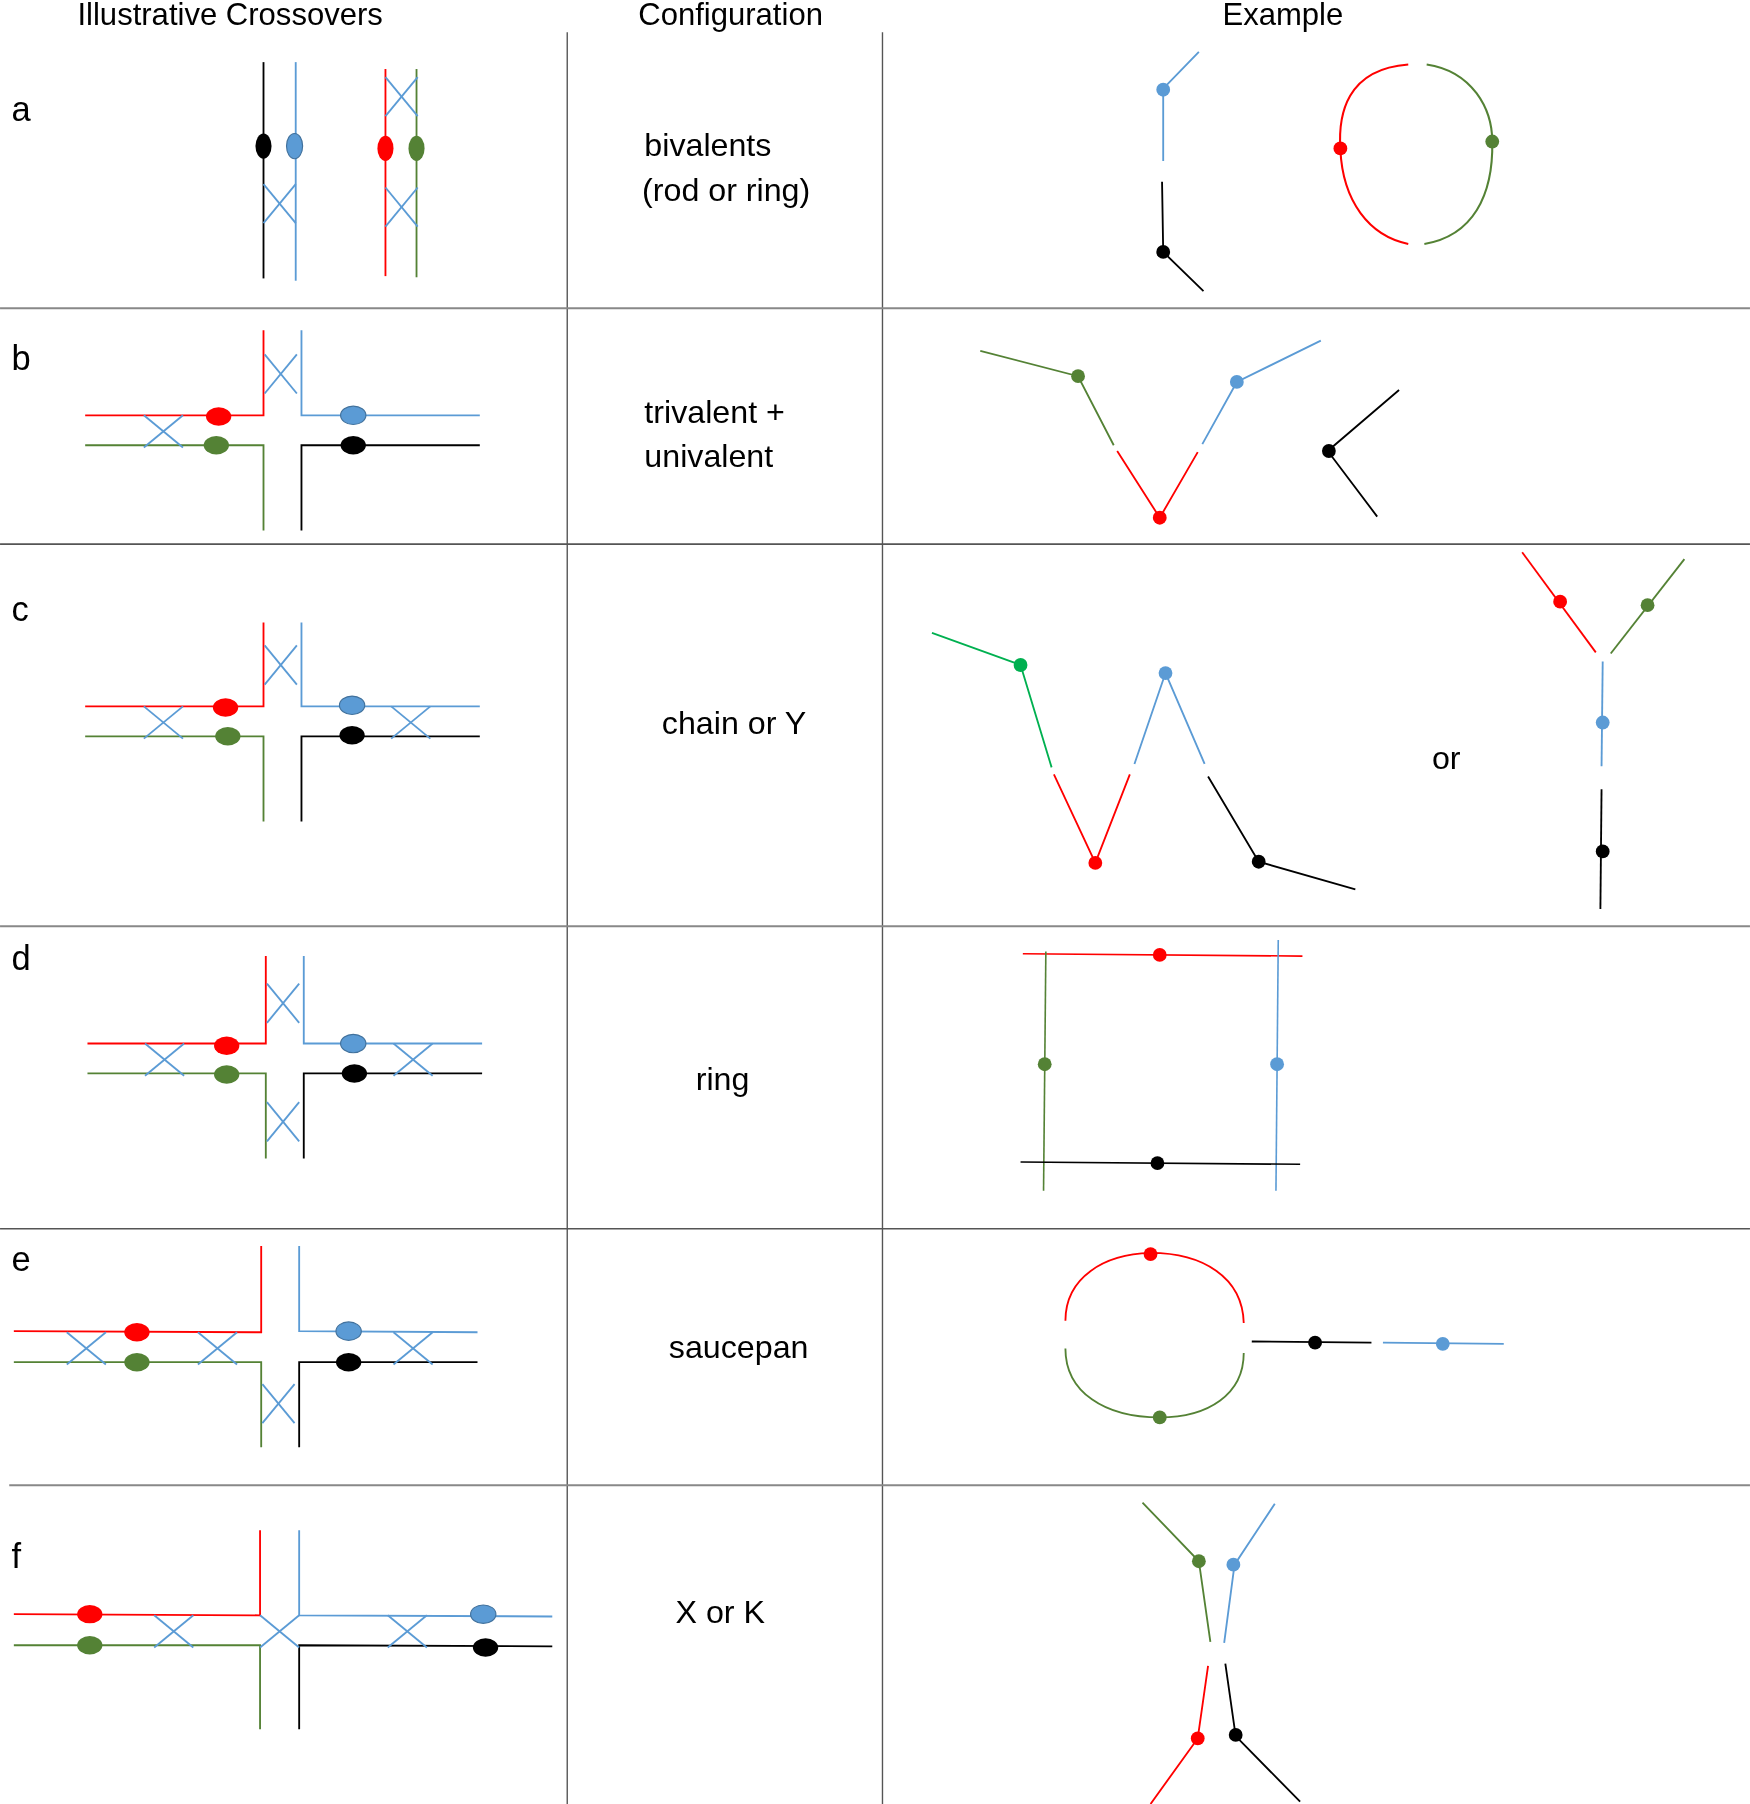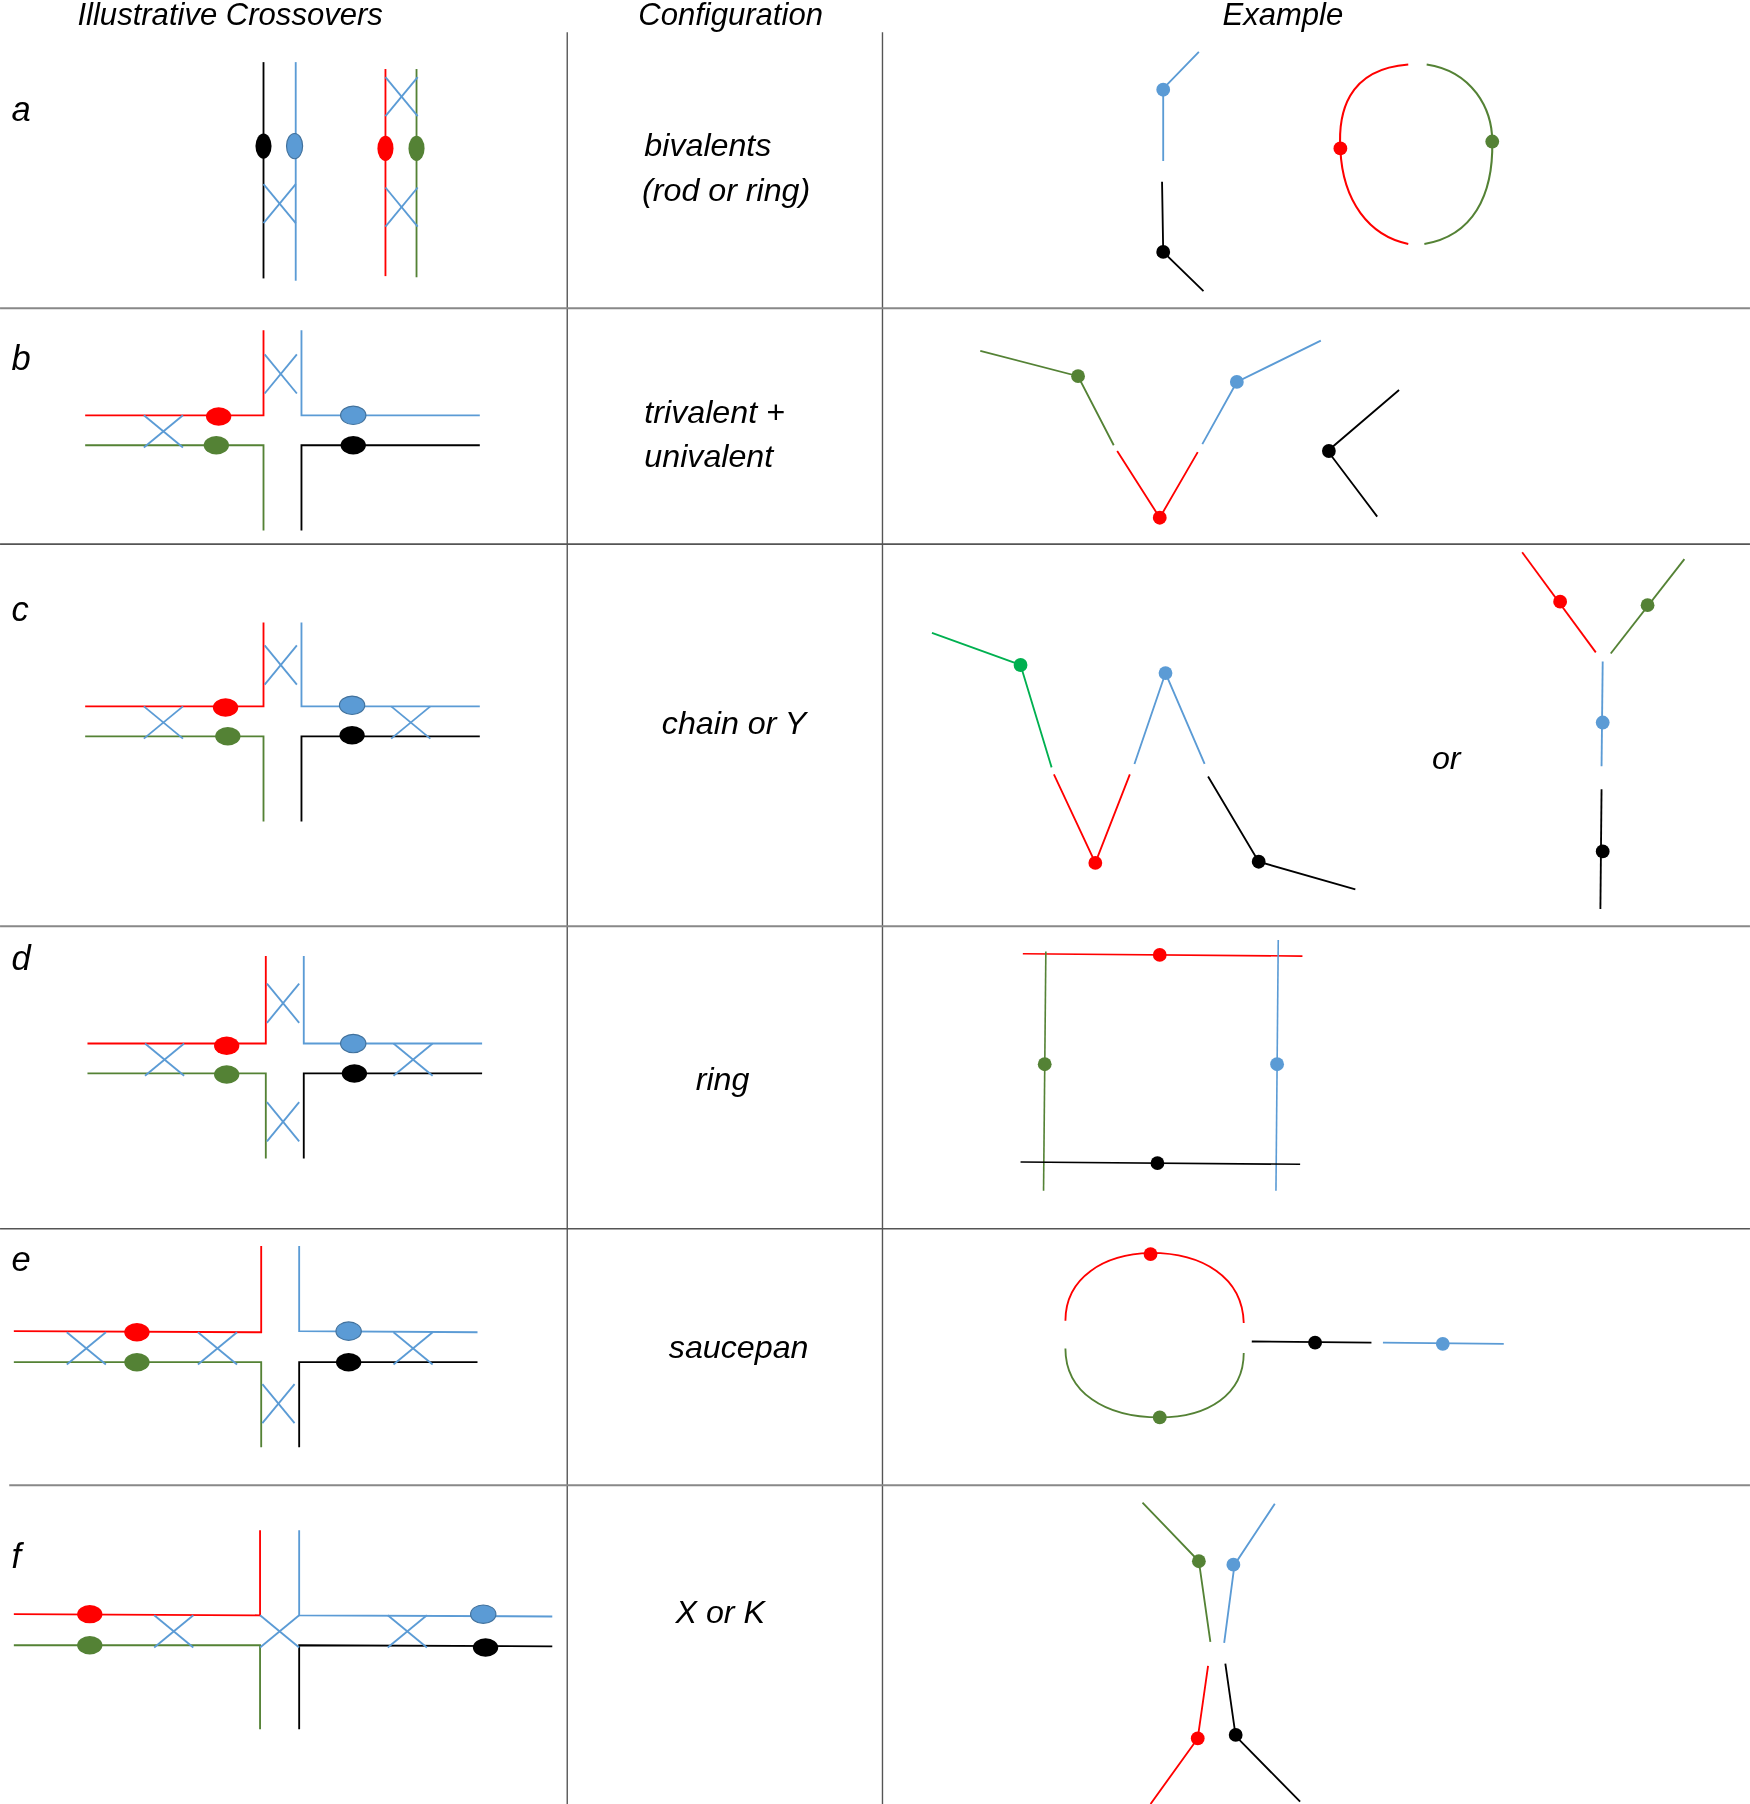--- a/index.html
+++ b/index.html
@@ -1,17 +1,17 @@
 <!DOCTYPE html>
 <html><head>
 <meta charset="utf-8">
 <style>
   html, body { margin: 0; padding: 0; background: #ffffff; }
   body { width: 1750px; height: 1804px; overflow: hidden; }
-  #stage { width: 1750px; height: 1600px; position: relative; font-style: italic; }
+  #stage { width: 1750px; height: 1600px; position: relative; }
   svg { display: block; }
   .lbl { font-family: "Liberation Sans", "DejaVu Sans", sans-serif; fill: #000; }
   .hdr { font-size: 27px; }
   .row-letter { font-size: 30px; }
   .cfg { font-size: 28px; }
 </style>
 </head>
 <body>
 
 <div id="stage">

